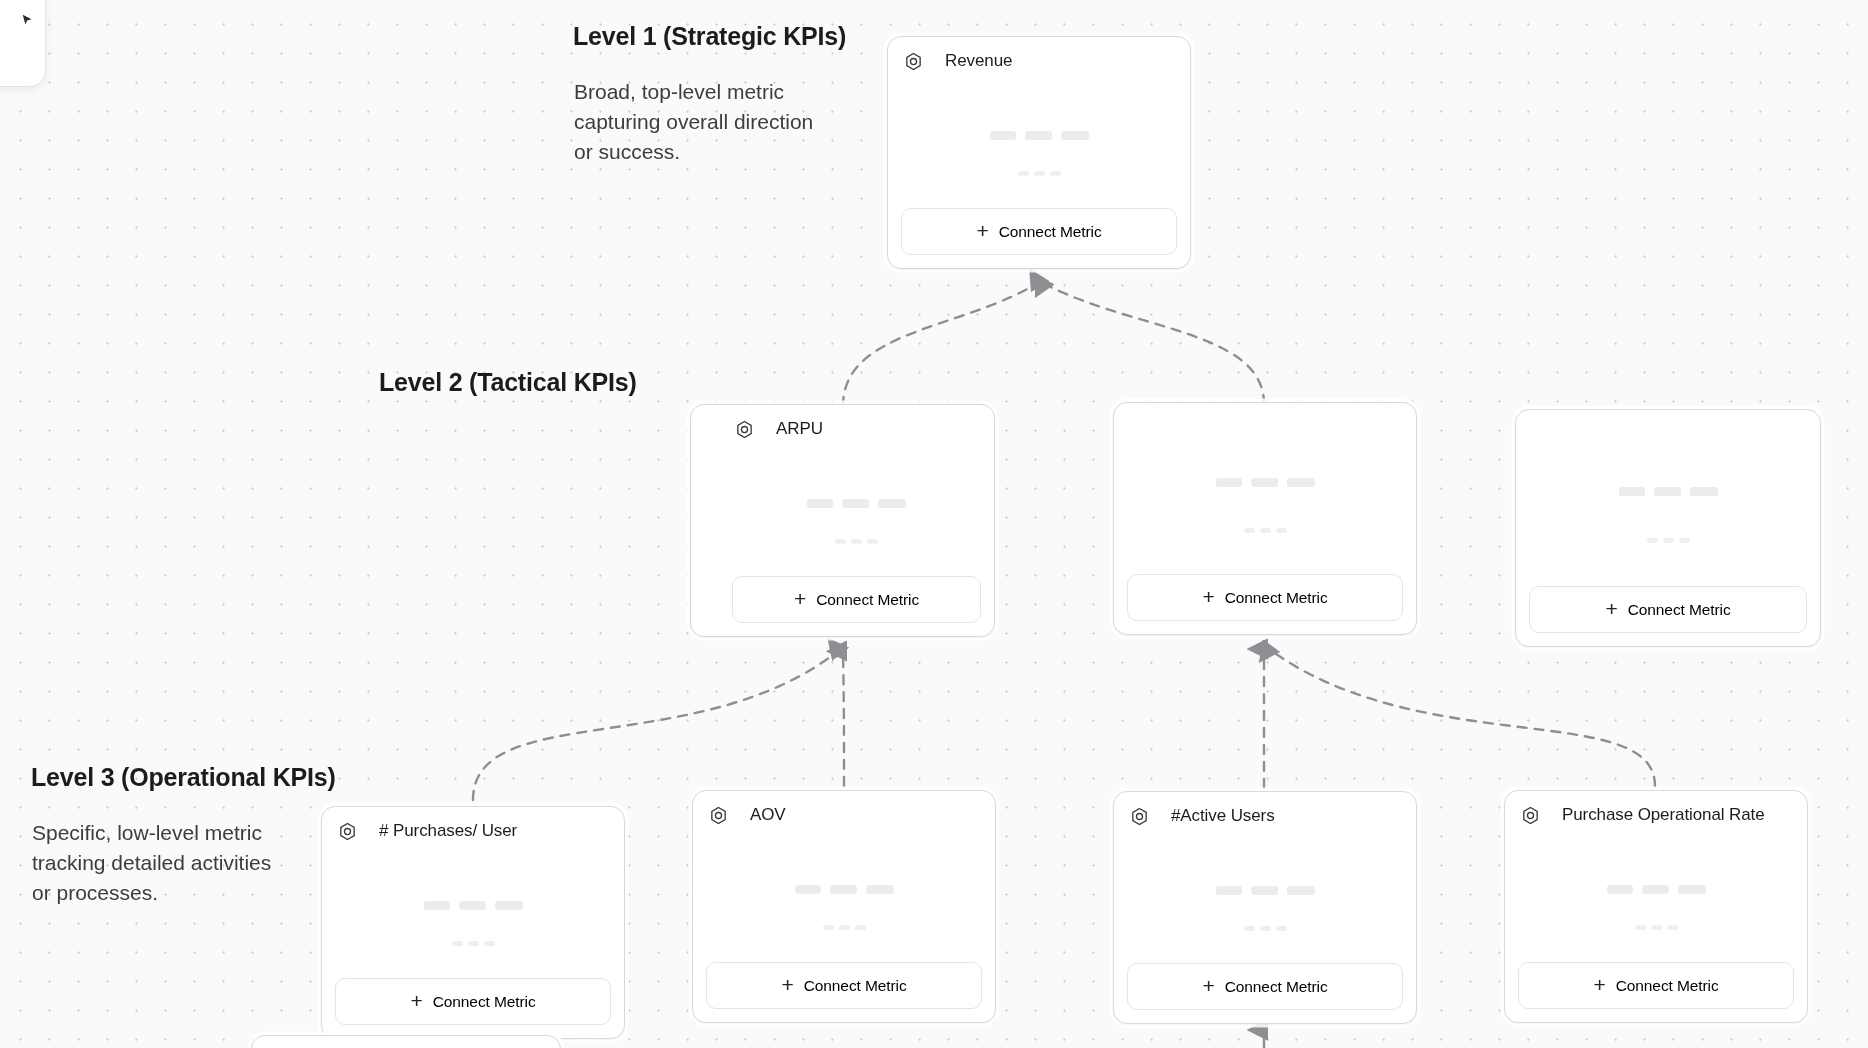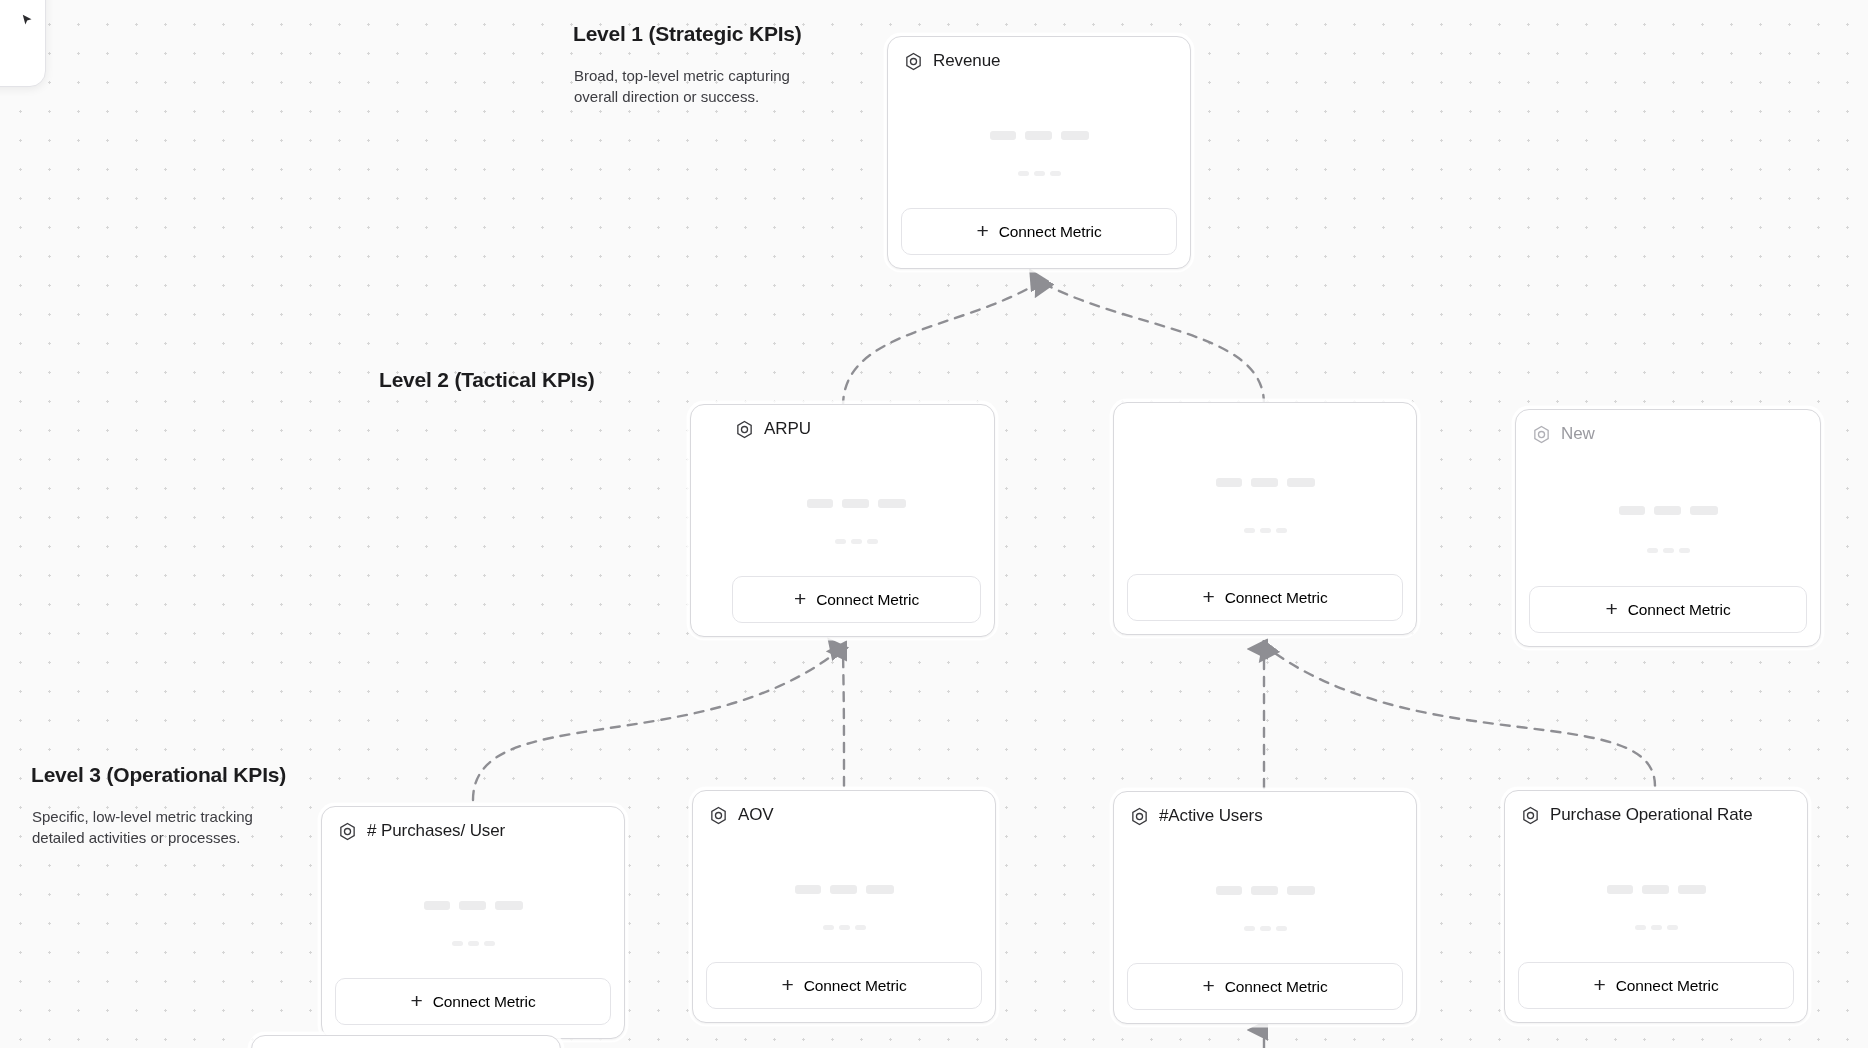--- a/index.html
+++ b/index.html
@@ -17,46 +17,46 @@
     background-size: 29px 29px;
     background-position: 6px 10px;
   }
 
   
   #edges { position: absolute; inset: 0; width: 1868px; height: 1048px; pointer-events: none; }
 
   
   .level-label { position: absolute; }
   .level-title {
-    font-size: 21px; font-weight: 700; color: #1c1c1e;
+    font-size: 25px; font-weight: 700; color: #1c1c1e;
     letter-spacing: -0.2px; white-space: nowrap;
   }
   .level-desc {
-    margin-top: 19px; font-size: 15px; line-height: 1.42;
+    margin-top: 26px; font-size: 21px; line-height: 1.42;
     color: #3c3c41; max-width: 252px;
   }
   #lvl1 { left: 573px; top: 22px; }
   #lvl1 .level-desc { margin-left: 1px; }
   #lvl2 { left: 379px; top: 368px; }
   #lvl2 .level-desc { margin-left: 1px; }
   #lvl3 { left: 31px; top: 763px; }
   #lvl3 .level-desc { margin-left: 1px; }
 
   
   .card {
     position: absolute;
     background: #ffffff;
     border: 1px solid #d9d9dd;
     border-radius: 14px;
     box-shadow: 0 1px 2px rgba(16,16,20,0.05), 0 0 0 3.5px rgba(255,255,255,0.85);
     display: flex; flex-direction: column;
     overflow: hidden;
   }
   .card-head {
-    display: flex; align-items: center; gap: 10px;
+    display: flex; align-items: center; gap: 22px;
     padding: 14px 16px 0 16px;
   }
   .card-title {
     font-size: 17px; font-weight: 500; color: #1c1c1e;
     letter-spacing: -0.1px; white-space: nowrap;
   }
   .card.muted .card-title { color: #9a9aa0; font-weight: 400; }
   .hex-icon { width: 19px; height: 19px; flex: 0 0 19px; display: block; }
   .card.muted .hex-icon path, .card.muted .hex-icon circle { stroke: #b0b0b6; }
 
@@ -230,27 +230,20 @@
         <span class="sk"></span>
       </div>
     </div>
     <div class="connect-btn">
       <span class="plus">+</span>
       <span class="connect-label">Connect Metric</span>
     </div>
   </div>
 
   <div class="card muted" id="card-new">
-    <div class="card-head">
-      <svg class="hex-icon" viewBox="0 0 20 20">
-        <path d="M10 1.6 L17 5.6 L17 14.4 L10 18.4 L3 14.4 L3 5.6 Z" fill="none" stroke="#b0b0b6" stroke-width="1.4"></path>
-        <circle cx="10" cy="10" r="3.2" fill="none" stroke="#b0b0b6" stroke-width="1.4"></circle>
-      </svg>
-      <span class="card-title">New</span>
-    </div>
     <div class="card-body">
       <div class="skel-row r1">
         <span class="sk"></span>
         <span class="sk w2"></span>
         <span class="sk w3"></span>
       </div>
       <div class="skel-row r2">
         <span class="sk"></span>
         <span class="sk"></span>
         <span class="sk"></span>

